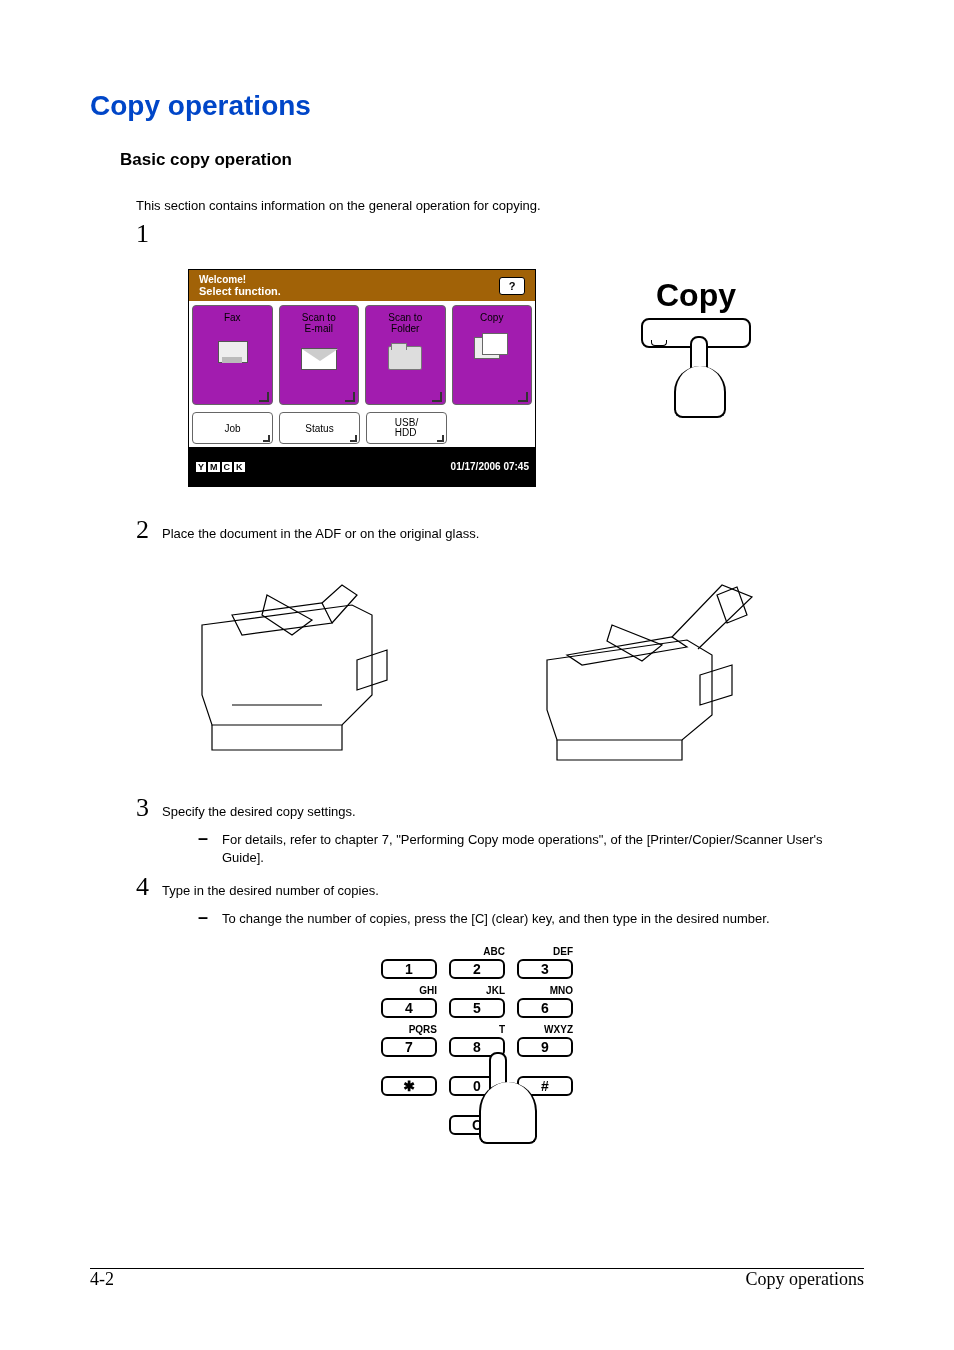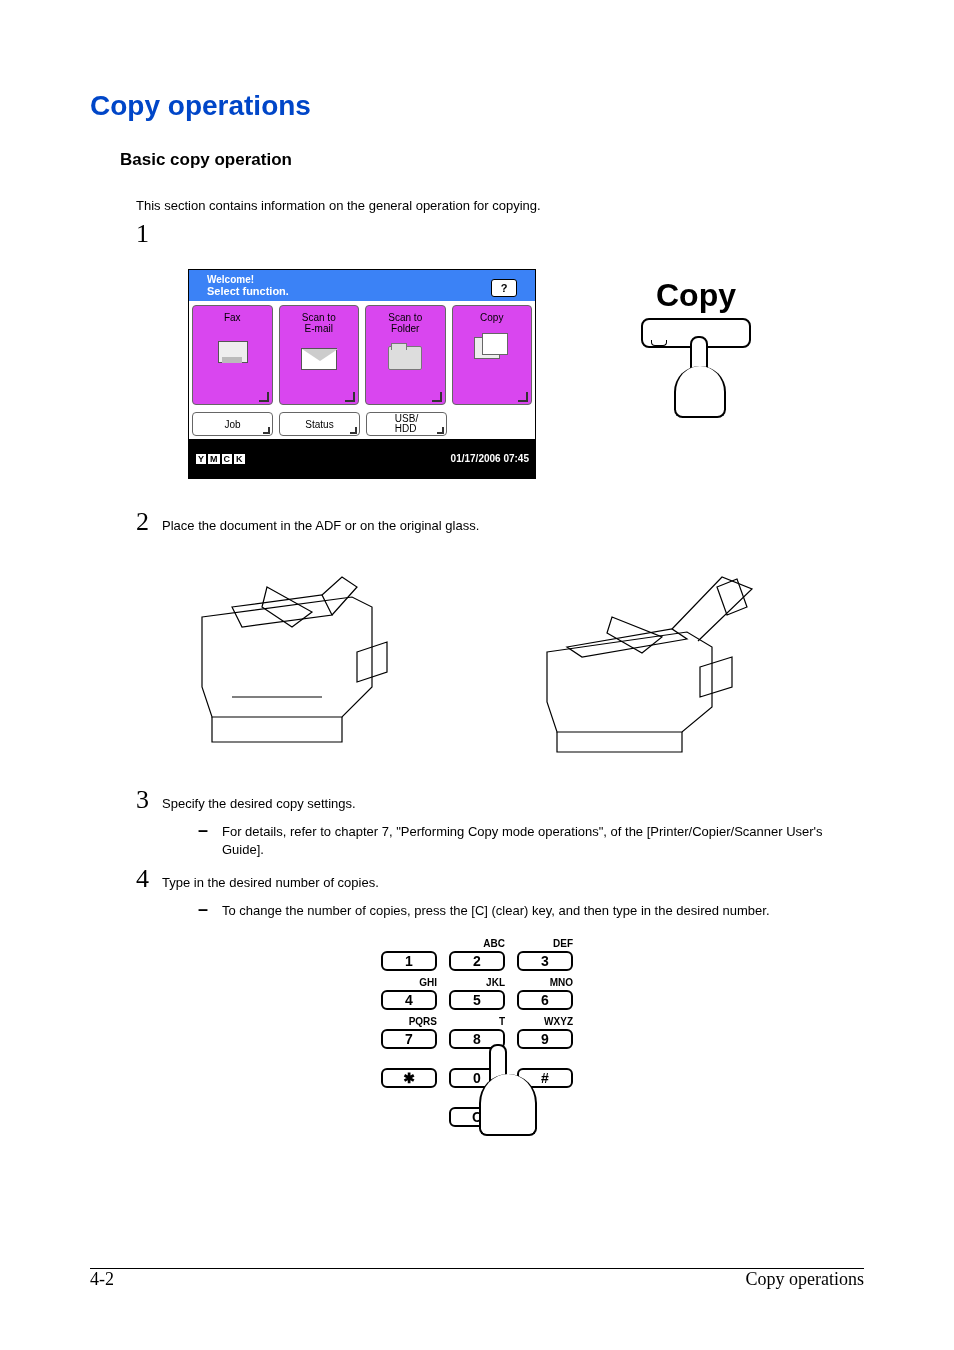--- a/index.html
+++ b/index.html
@@ -68,27 +68,27 @@
     gap: 90px;
     margin: 20px 0 28px 0;
   }
   
   .lcd {
     width: 348px;
     border: 1px solid #000;
     font-size: 11px;
   }
   .lcd-header {
-    background: #3b82f6;
+    background: #a16207;
     color: #fff;
     font-weight: bold;
-    padding: 4px 18px;
+    padding: 4px 10px;
     display: flex;
     justify-content: space-between;
-    align-items: flex-end;
+    align-items: center;
   }
   .lcd-help {
     background: #fff;
     color: #000;
     border: 1px solid #000;
     border-radius: 3px;
     width: 26px;
     height: 18px;
     display: flex;
     align-items: center;
@@ -102,21 +102,21 @@
   .lcd-cell {
     flex: 1;
     border: 1px solid #666;
     border-radius: 4px;
     margin: 4px 3px;
     height: 100px;
     text-align: center;
     font-size: 10px;
     padding-top: 6px;
     position: relative;
-    background: #d946ef;
+    background: #a21caf;
   }
   .lcd-cell .corner {
     position: absolute;
     right: 3px;
     bottom: 2px;
     width: 10px;
     height: 10px;
     border-right: 2px solid #333;
     border-bottom: 2px solid #333;
   }
@@ -167,21 +167,21 @@
   }
   .lcd-bottom {
     display: flex;
     background: #fff;
   }
   .lcd-btn {
     flex: 1;
     border: 1px solid #666;
     border-radius: 4px;
     margin: 3px;
-    height: 24px;
+    height: 32px;
     font-size: 10px;
     display: flex;
     align-items: center;
     justify-content: center;
     position: relative;
   }
   .lcd-btn .corner {
     position: absolute;
     right: 2px;
     bottom: 1px;

